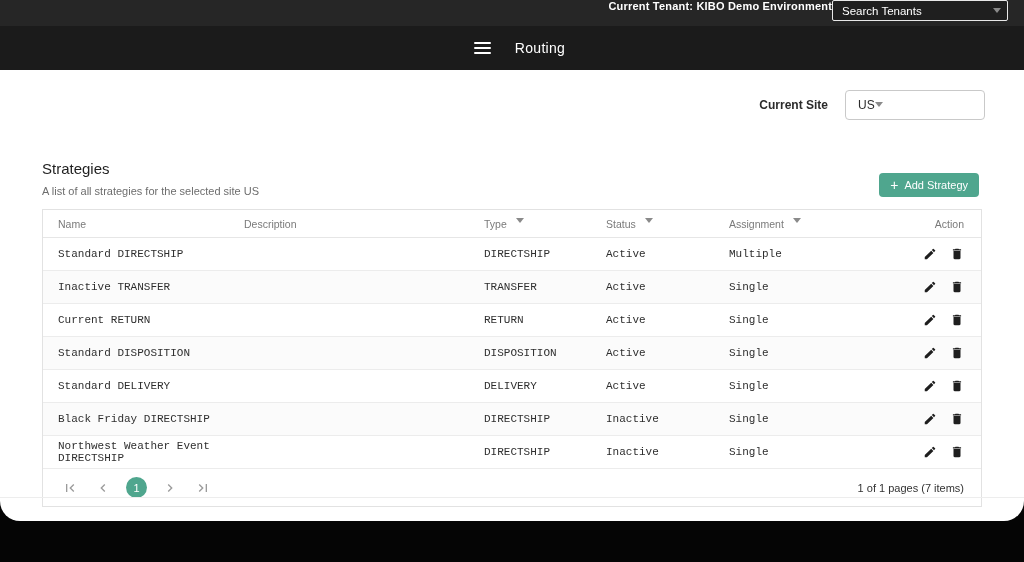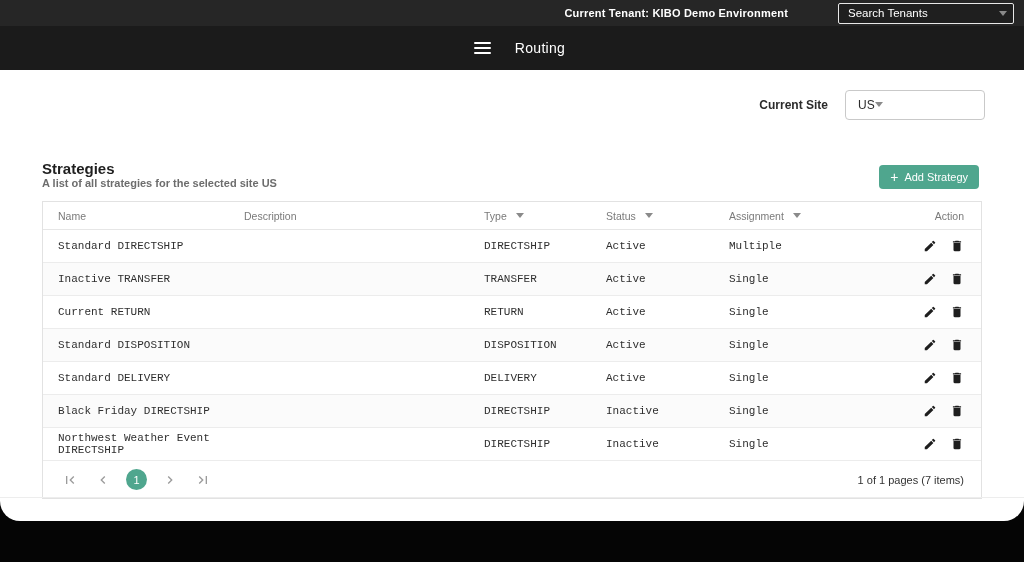--- a/index.html
+++ b/index.html
@@ -6,22 +6,22 @@
   html,body { width:1024px; height:562px; overflow:hidden; }
   body {
     background:#050505;
     font-family:"Liberation Sans", sans-serif;
     position:relative;
   }
 
   
   .tenant-bar {
     height:26px; background:#262626;
-    display:flex; align-items:center; justify-content:flex-end;
-    gap:50px; padding-right:10px;
+    display:flex; align-items:flex-start; justify-content:flex-end;
+    padding-right:16px;
   }
   .tenant-label { color:#fff; font-size:11px; font-weight:bold; letter-spacing:.2px; }
   .tenant-select {
     width:176px; height:21px; background:#1f1f1f;
     border:1px solid #e8e8e8; border-radius:2px;
     display:flex; align-items:center; justify-content:space-between;
     padding:0 6px 0 9px; cursor:pointer;
   }
   .tenant-select span { color:#fff; font-size:11.5px; }
   .caret-icon { width:0; height:0; border-left:4px solid transparent; border-right:4px solid transparent; border-top:5px solid #8a8a8a; }
@@ -55,41 +55,41 @@
     background:#fff; display:flex; align-items:center; justify-content:flex-start;
     padding:0 10px 0 12px; cursor:pointer;
   }
   .site-select span { font-size:12px; color:#2b2b2b; }
 
   
   .section-head {
     display:flex; align-items:flex-end; justify-content:space-between;
     margin:34px 45px 12px 42px;
   }
-  .section-title { font-size:15px; font-weight:bold; color:#1f1f1f; }
-  .section-sub { font-size:11px; color:#6d6d6d; margin-top:0;font-weight:bold; }
+  .section-title { font-size:15px; font-weight:normal; color:#1f1f1f; }
+  .section-sub { font-size:11px; color:#6d6d6d; margin-top:8px; }
   .add-btn {
     background:#4FA68E; border:none; border-radius:4px;
     height:24px; padding:0 11px; display:flex; align-items:center; gap:6px;
     color:#fff; font-size:11px; cursor:pointer; font-family:inherit;
   }
   .add-btn .plus { font-size:14px; font-weight:400; line-height:1; }
 
   
   .table { margin:0 42px; width:940px; border:1px solid #e2e2e2; background:#fff; }
   .trow {
     display:grid;
     grid-template-columns:186px 240px 122px 123px 145px 1fr;
     align-items:center;
   }
   .thead { height:28px; border-bottom:1px solid #e6e6e6; }
   .thead .cell { font-size:10.5px; color:#7a7a7a; }
   .tbody-row { height:33px; border-bottom:1px solid #ececec;font-family:Liberation Mono, monospace; }
   .tbody-row:nth-child(odd) { background:#fbfbfb; }
-  .cell { padding-left:15px; display:flex; align-items:center; gap:5px; }
+  .cell { padding-left:15px; display:flex; align-items:flex-start; gap:5px; }
   .cell.action { justify-content:flex-end; padding-right:17px; gap:13px; }
   .tbody-row .cell { font-size:11px; color:#2e2e2e; }
   .sort-caret { width:0; height:0; border-left:4.5px solid transparent; border-right:4.5px solid transparent; border-top:5px solid #8a8a8a; margin-left:4px; cursor:pointer; }
   .icon-btn { background:none; border:none; cursor:pointer; padding:0; display:flex; align-items:center; }
   .icon-btn svg { width:14px; height:14px; fill:#1e1e1e; }
 
   
   .pager {
     height:37px; display:flex; align-items:center; justify-content:space-between;
     padding:0 17px 0 15px;

